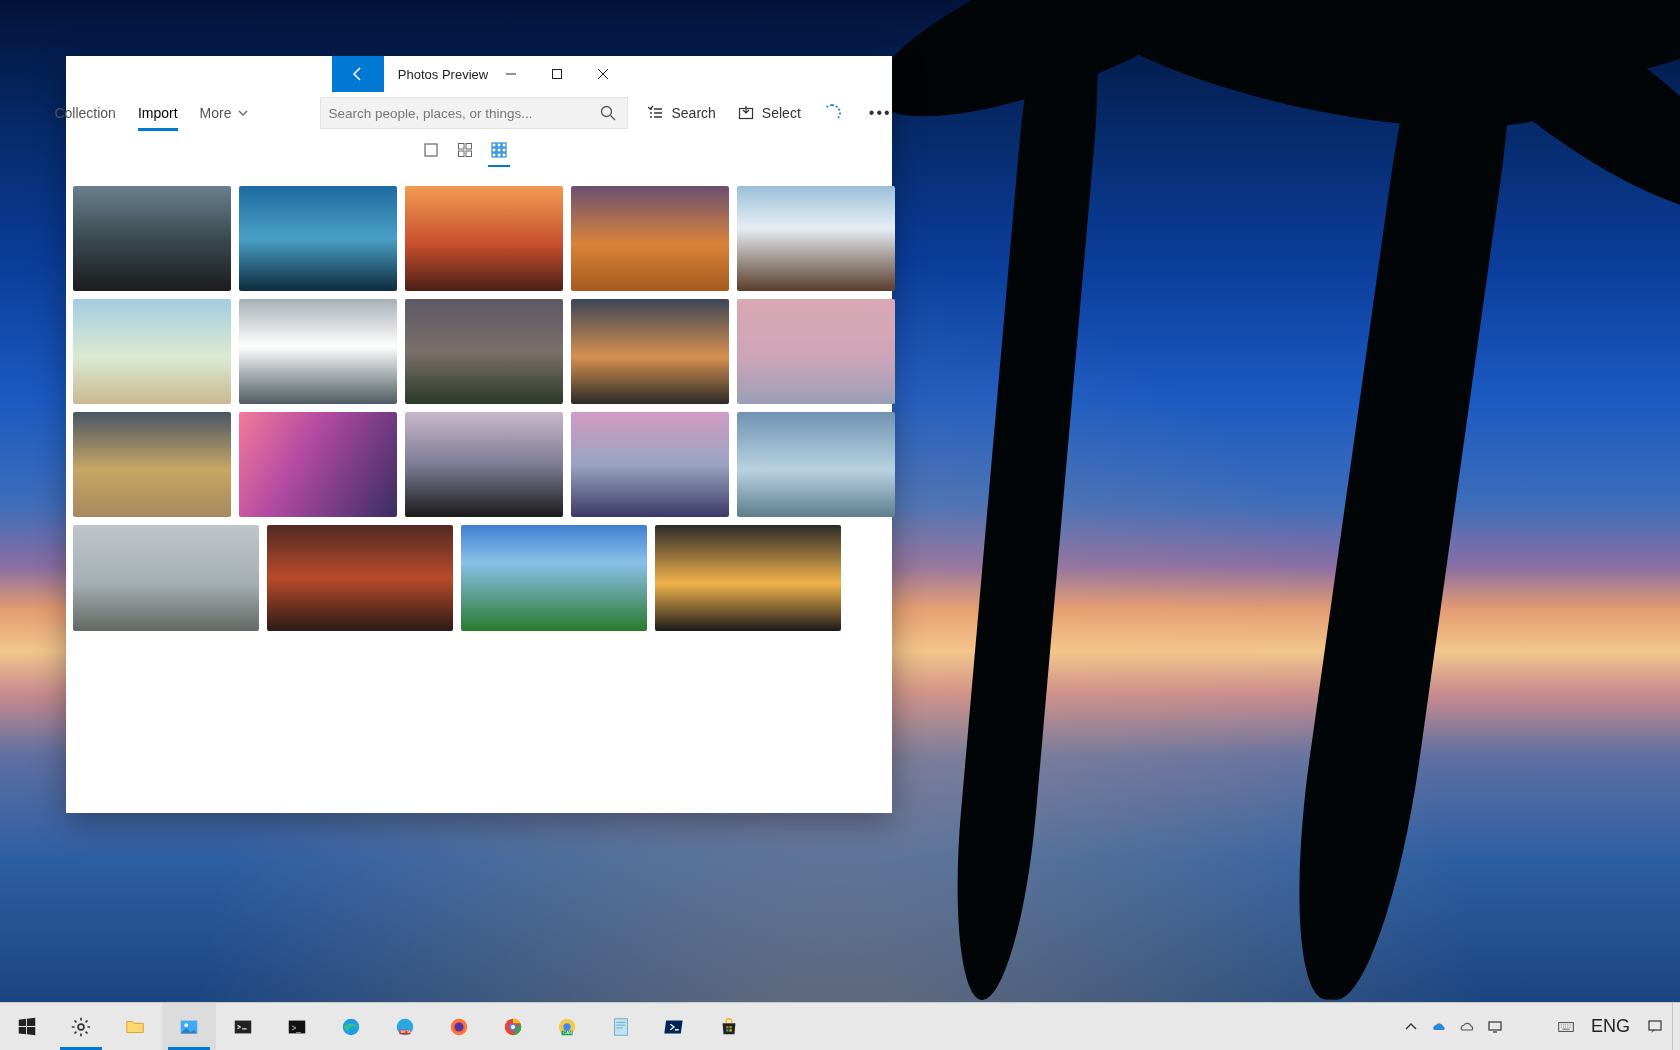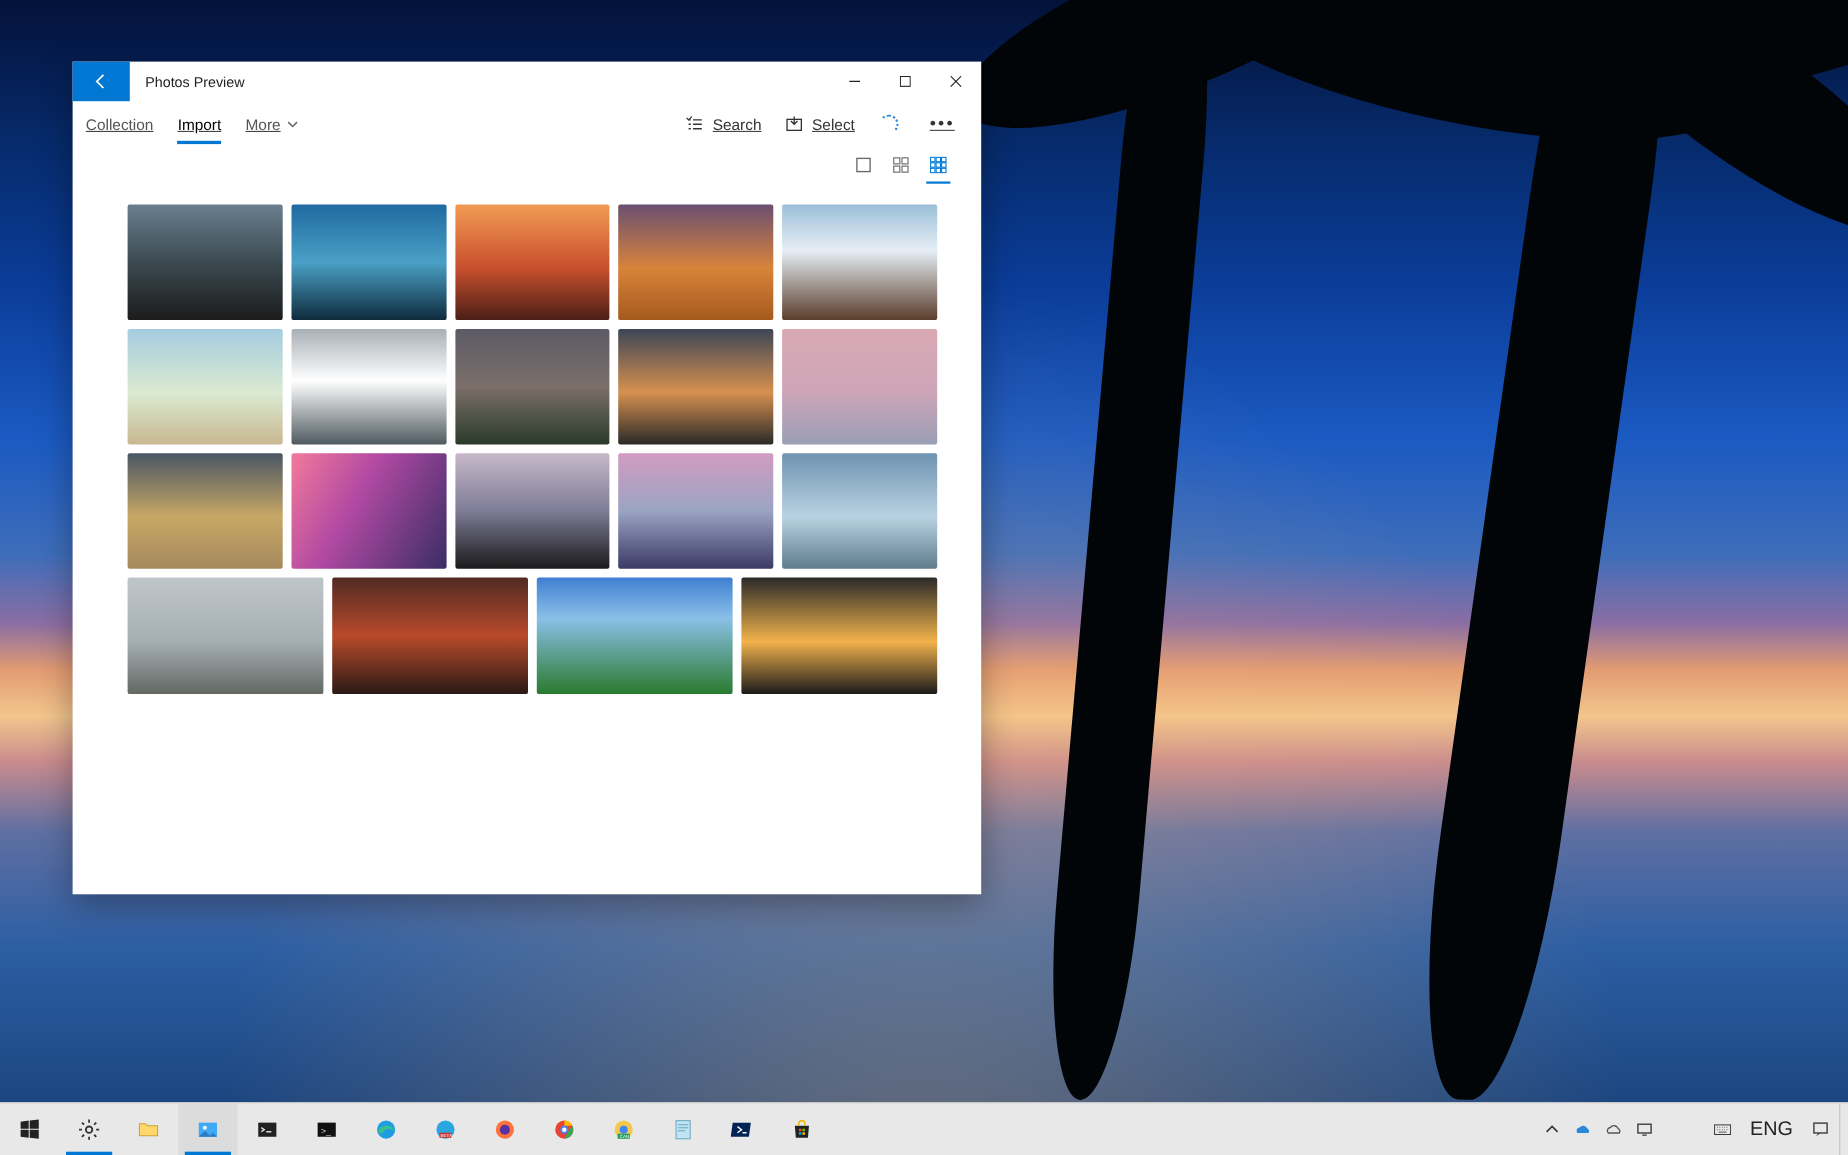--- a/index.html
+++ b/index.html
@@ -24,33 +24,33 @@
   .frond { position:absolute; background:#020508; border-radius:50%; }
   .frond.a{ left:860px; top:-40px; width:420px; height:120px; transform:rotate(-22deg);}
   .frond.b{ left:1060px; top:-30px; width:520px; height:140px; transform:rotate(12deg);}
   .frond.c{ left:1260px; top:-60px; width:520px; height:150px; transform:rotate(-6deg);}
   .frond.d{ left:1400px; top:40px; width:380px; height:110px; transform:rotate(35deg);}
 
   
   .window {
     position: absolute; left: 66px; top: 56px; width: 826px; height: 757px;
     background: #fff; box-shadow: 0 8px 30px rgba(0,0,0,.35);
-    display: flex; flex-direction: column;
+    display: flex; flex-direction: column; align-items: center;
   }
   .titlebar { height: 36px; display:flex; align-items:stretch; }
   .back-btn { width: 52px; background:#0078d4; color:#fff; display:flex; align-items:center; justify-content:center; }
   .back-btn svg { width:16px; height:16px; }
   .title { flex:1; display:flex; align-items:center; padding-left:14px; font-size:13px; color:#222; }
   .win-ctrls { display:flex; }
   .win-ctrl { width:46px; display:flex; align-items:center; justify-content:center; cursor:default; }
   .win-ctrl svg { width:10px; height:10px; }
 
   .toolbar {
     height: 42px; display:flex; align-items:center; padding: 0 10px; gap: 6px;
-    font-size: 14px; color:#444;text-decoration:underline;
+    font-size: 14px; color:#444;
   }
   .tabs { display:flex; gap: 22px; padding-left:2px; }
   .tab { padding: 6px 0; cursor:default; color:#555; position:relative;}
   .tab.active { color:#000; font-weight:400; }
   .tab.active::after { content:""; position:absolute; left:0; right:0; bottom:-4px; height:3px; background:#0078d4; }
   .more { display:flex; align-items:center; gap:6px; color:#555; cursor:default;}
   .spacer { flex:1; }
   .search {
     display:flex; align-items:center; width:308px; height:32px;
     background:#f2f2f2; border:1px solid #e4e4e4; padding:0 8px;
@@ -158,20 +158,29 @@
       <div class="tab">Collection</div>
       <div class="tab active">Import</div>
       <div class="more">
         <span>More</span>
         <svg width="10" height="10" viewBox="0 0 10 10">
             <path d="M1 3l4 4 4-4" fill="none" stroke="#666" stroke-width="1.4"></path>
           </svg>
       </div>
     </div>
     <div style="width:60px"></div>
+    <div class="search">
+      <input placeholder="Search people, places, or things..." style="">
+      <div class="search-btn">
+        <svg width="16" height="16" viewBox="0 0 16 16">
+            <circle cx="6.5" cy="6.5" r="5" fill="none" stroke="#555" stroke-width="1.3"></circle>
+            <path d="M10.5 10.5 15 15" stroke="#555" stroke-width="1.3"></path>
+          </svg>
+      </div>
+    </div>
     <div class="spacer"></div>
     <div class="tbtn">
       <svg width="16" height="16" viewBox="0 0 16 16">
           <path d="M2 4h2M2 8h2M2 12h2M6 4h8M6 8h8M6 12h8" stroke="#333" stroke-width="1.3"></path>
           <path d="M1 2l2 2 3-3" fill="none" stroke="#333" stroke-width="1.2" transform="translate(-1 0)"></path>
         </svg>
       <span>Search</span>
     </div>
     <div class="tbtn">
       <svg width="16" height="16" viewBox="0 0 16 16">

